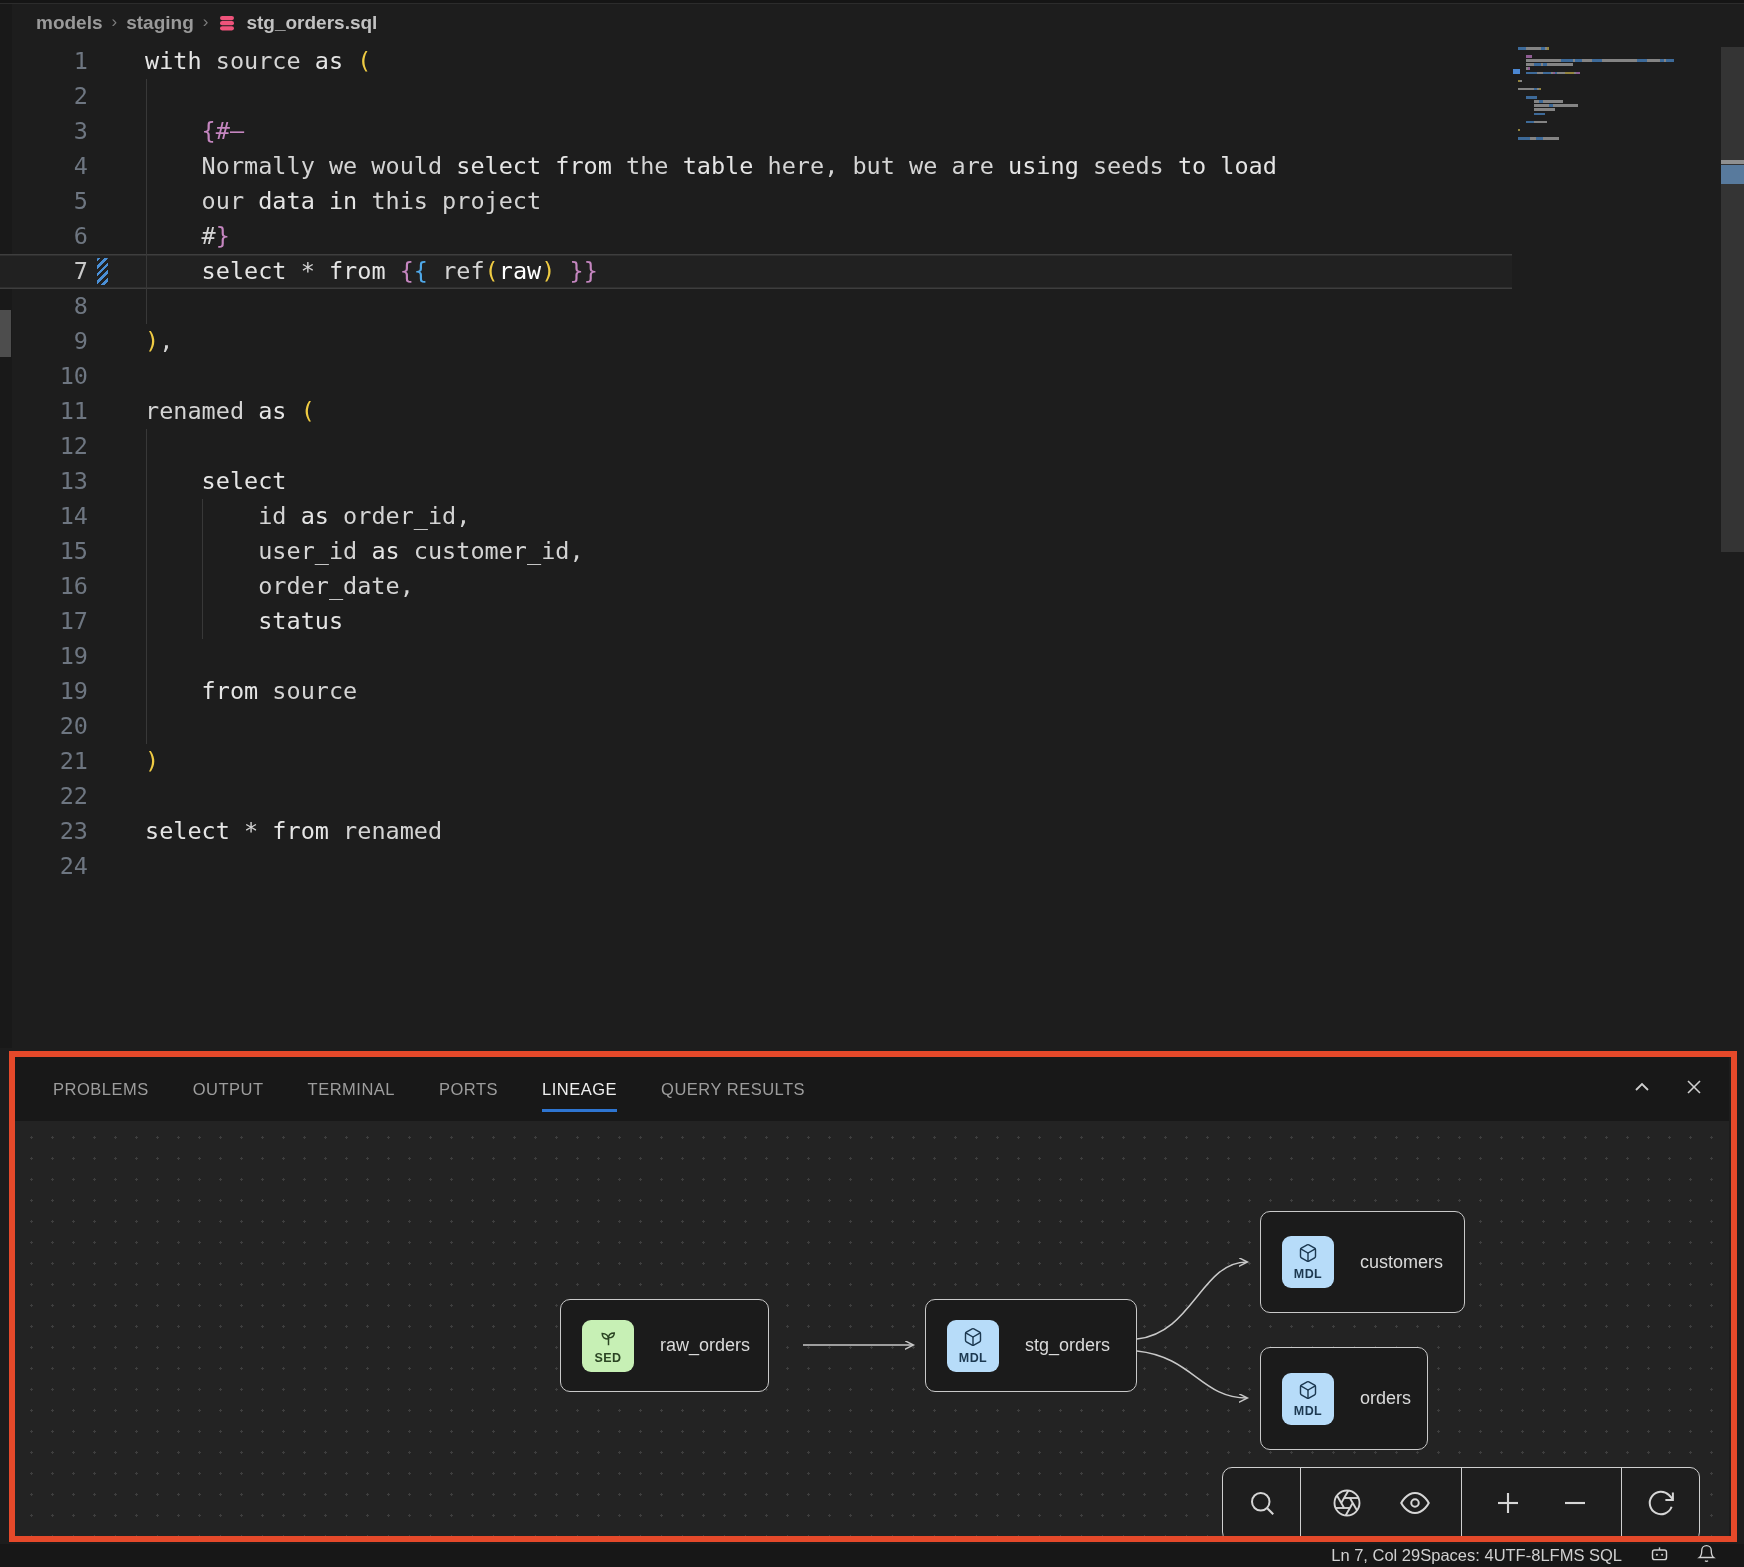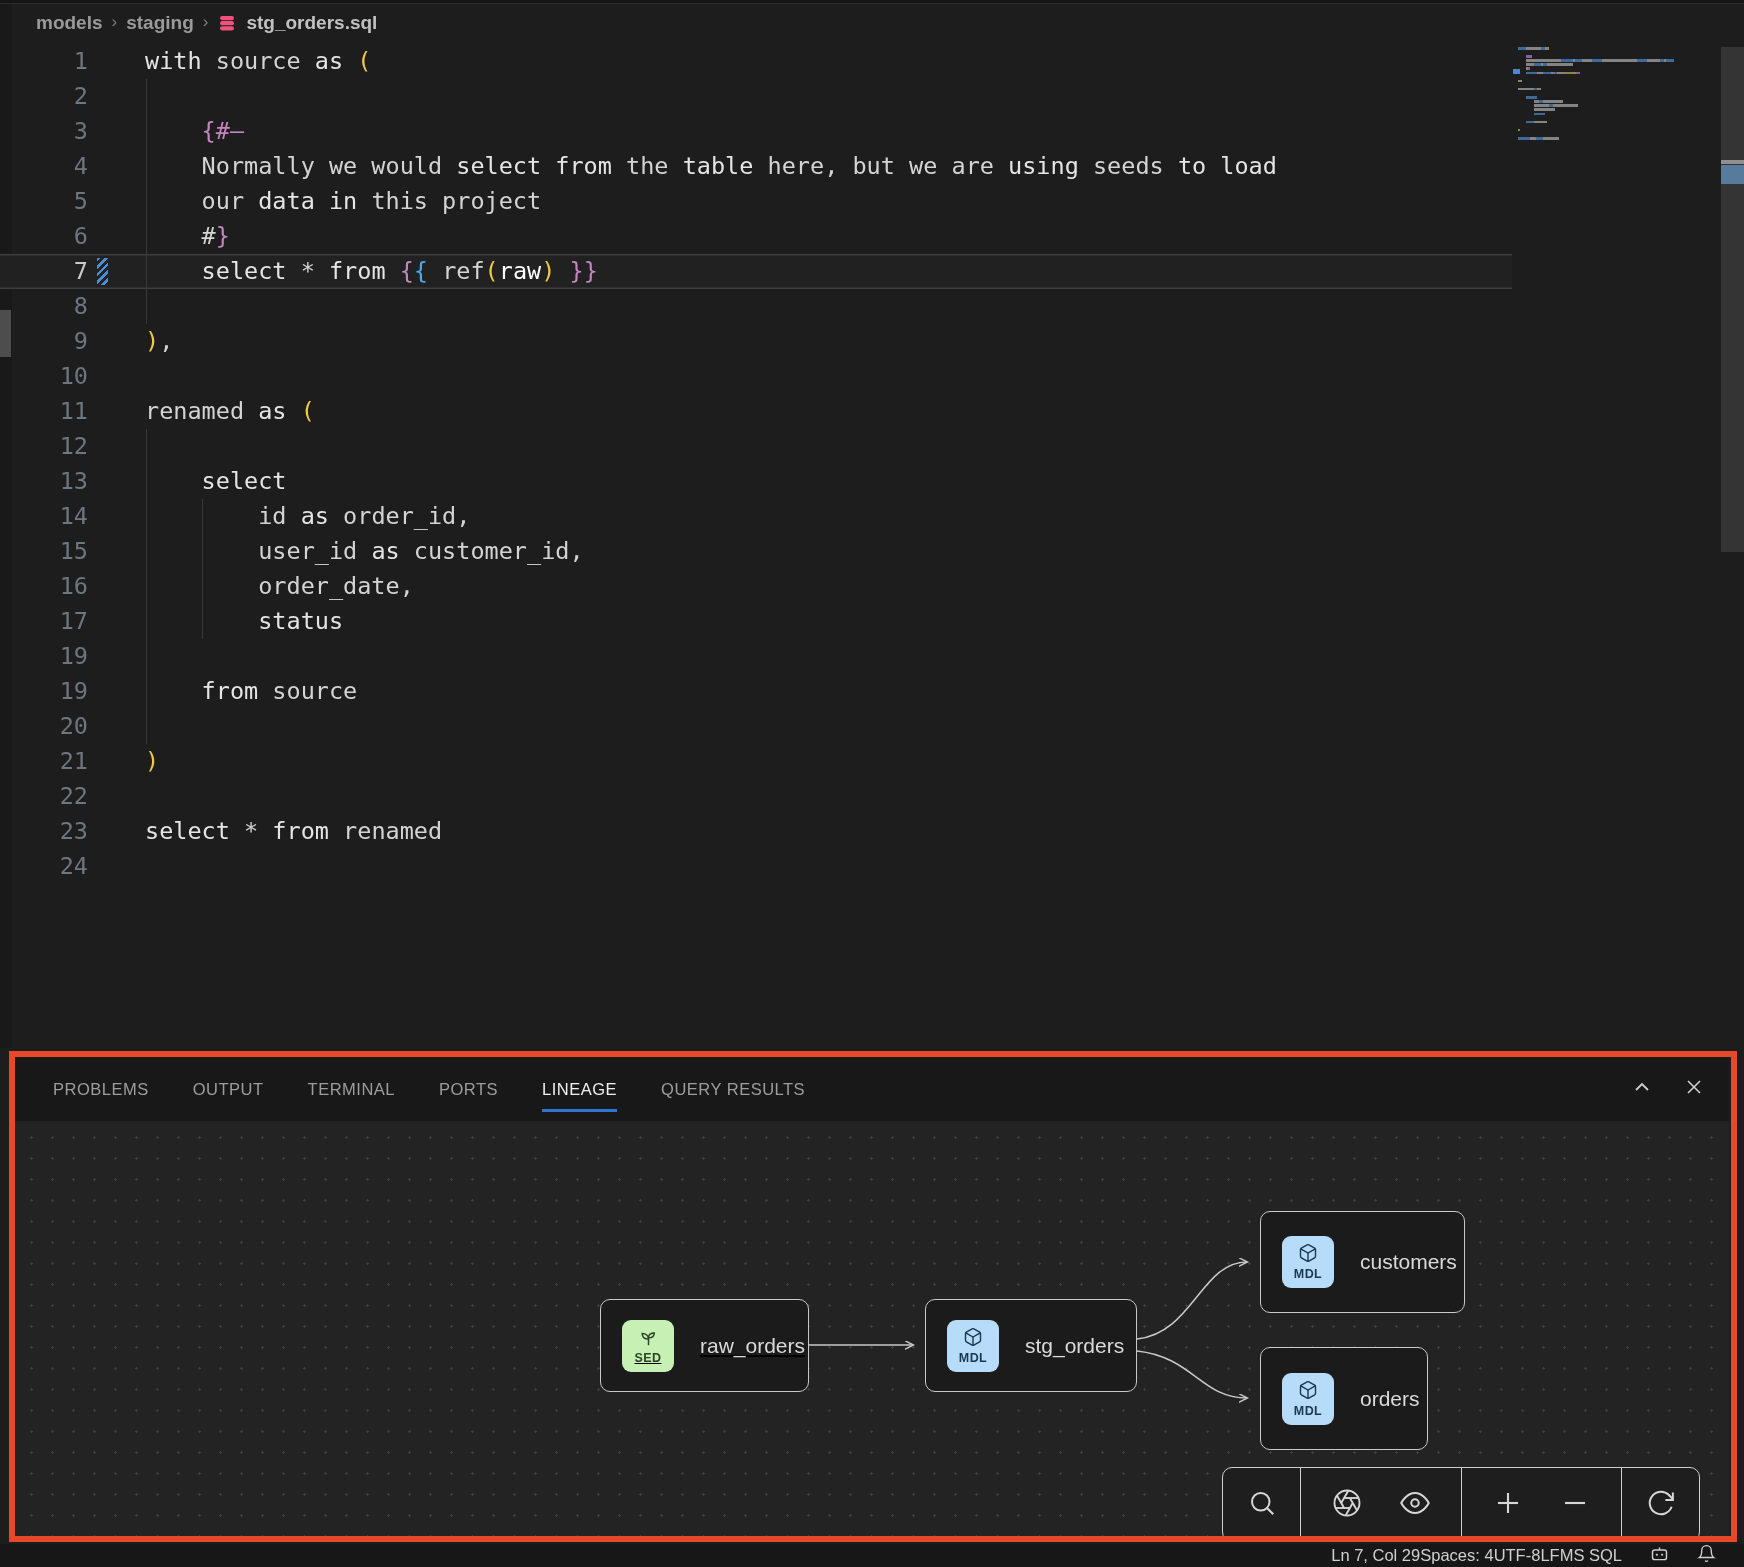--- a/index.html
+++ b/index.html
@@ -56,23 +56,23 @@
   #lineage-canvas{position:absolute;left:0;top:64px;width:1714px;height:415px;background:#232323;
      background-image:radial-gradient(#3e3e3e 1.3px,rgba(0,0,0,0) 1.3px);background-size:21px 21px;background-position:6px 6px;}
 
   .node{position:absolute;background:#1b1b1b;border:1.5px solid #c9c9c9;border-radius:10px;
         display:flex;align-items:center;box-sizing:border-box;cursor:pointer;}
   .node .badge{width:52px;height:52px;border-radius:9px;margin-left:21px;flex:0 0 auto;
                display:flex;flex-direction:column;align-items:center;justify-content:center;gap:1px;}
   .badge.seed{background:#c7f0b5;color:#2b4423;}
   .badge.model{background:#b7dcf9;color:#1c3850;}
   .badge .btxt{font-size:12.5px;font-weight:600;letter-spacing:.4px;line-height:13px;}
-  .node .nlabel{font-size:21px;color:#dadada;margin-left:26px;white-space:nowrap;}
-
-  #node-raw{left:585px;top:178px;width:209px;height:93px;text-decoration:underline;}
+  .node .nlabel{font-size:18px;color:#dadada;margin-left:26px;white-space:nowrap;}
+
+  #node-raw{left:545px;top:178px;width:209px;height:93px;}
   #node-stg{left:910px;top:178px;width:212px;height:93px;}
   #node-customers{left:1245px;top:90px;width:205px;height:102px;}
   #node-orders{left:1245px;top:226px;width:168px;height:103px;}
 
   #edges{position:absolute;left:0;top:0;width:1714px;height:415px;pointer-events:none;}
 
   #lineage-toolbar{position:absolute;left:1207px;top:346px;width:478px;height:75px;
      border:1.5px solid #cfcfcf;border-radius:10px;background:#1e1e1e;display:flex;box-sizing:border-box;}
   .tb-group{display:flex;align-items:center;justify-content:space-evenly;height:100%;border-left:1.5px solid #cfcfcf;}
   .tb-group:first-child{border-left:none;}

